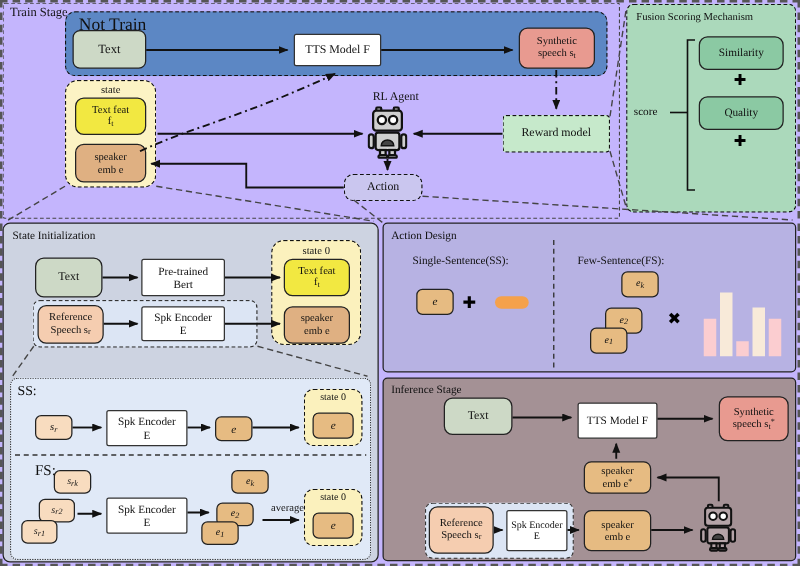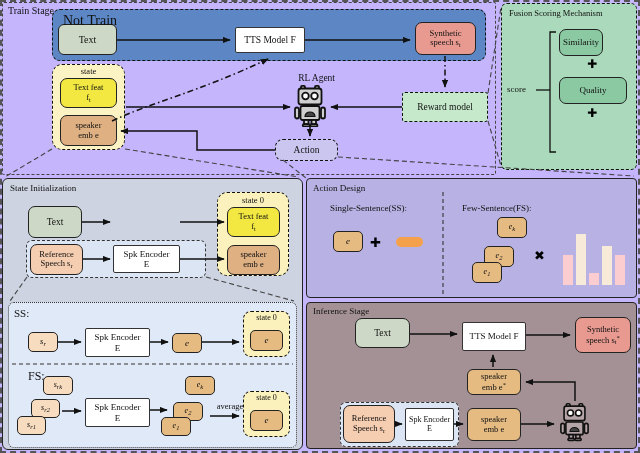--- a/index.html
+++ b/index.html
@@ -89,33 +89,37 @@
   <div class="box dashed r3" style="left:402px;top:92px;width:86px;height:30px;background:#c6e9cb;border-color:#111;font-size:9.5px">
     <span>Reward model</span>
   </div>
   <div class="box dashed r8" style="left:275px;top:139px;width:63px;height:22px;background:#cac6ef;border-color:#111;font-size:9.5px">
     <span>Action</span>
   </div>
 
   <div class="panel dashed" style="left:501px;top:3px;width:136px;height:167px;background:#abd9bb;border-color:#111;border-radius:6px"></div>
   <div class="lbl" style="left:509px;top:8px;font-size:8.5px">Fusion Scoring Mechanism</div>
   <div class="lbl" style="left:507px;top:84px;font-size:9px">score</div>
-  <div class="box" style="left:559px;top:29px;width:44px;height:27px;background:#8bc9a3;border-radius:7px">
+  <div class="box" style="left:559px;top:29px;width:68px;height:27px;background:#8bc9a3;border-radius:7px">
     <span>Similarity</span>
   </div>
   <div class="sym" style="left:587px;top:58px;font-size:12px">✚</div>
   <div class="box" style="left:559px;top:77px;width:68px;height:27px;background:#8bc9a3;border-radius:7px">
     <span>Quality</span>
   </div>
   <div class="sym" style="left:587px;top:107px;font-size:12px">✚</div>
 
   <div class="panel" style="left:2px;top:178px;width:301px;height:272px;background:#cdd3e1;border-radius:6px"></div>
   <div class="lbl" style="left:10px;top:183px;font-size:9px">State Initialization</div>
   <div class="box green" style="left:28px;top:206px;width:54px;height:32px;border-radius:7px;font-size:9.5px">
     <span>Text</span>
+  </div>
+  <div class="box white" style="left:113px;top:207px;width:67px;height:30px;font-size:9px">
+    <span>Pre-trained</span>
+    <span>Bert</span>
   </div>
   <div class="panel dashed r10" style="left:217px;top:192px;width:72px;height:84px;background:#fbf1bd;border-color:#111"></div>
   <div class="lbl" style="left:217px;top:195px;width:72px;text-align:center;font-size:8.5px">state 0</div>
   <div class="box yellow" style="left:227px;top:207px;width:53px;height:30px;border-radius:7px;font-size:8.5px">
     <span>Text feat</span>
     <span>f<sub>t</sub></span>
   </div>
   <div class="box tan" style="left:227px;top:245px;width:53px;height:30px;border-radius:7px;font-size:8.5px">
     <span>speaker</span>
     <span>emb e</span>

